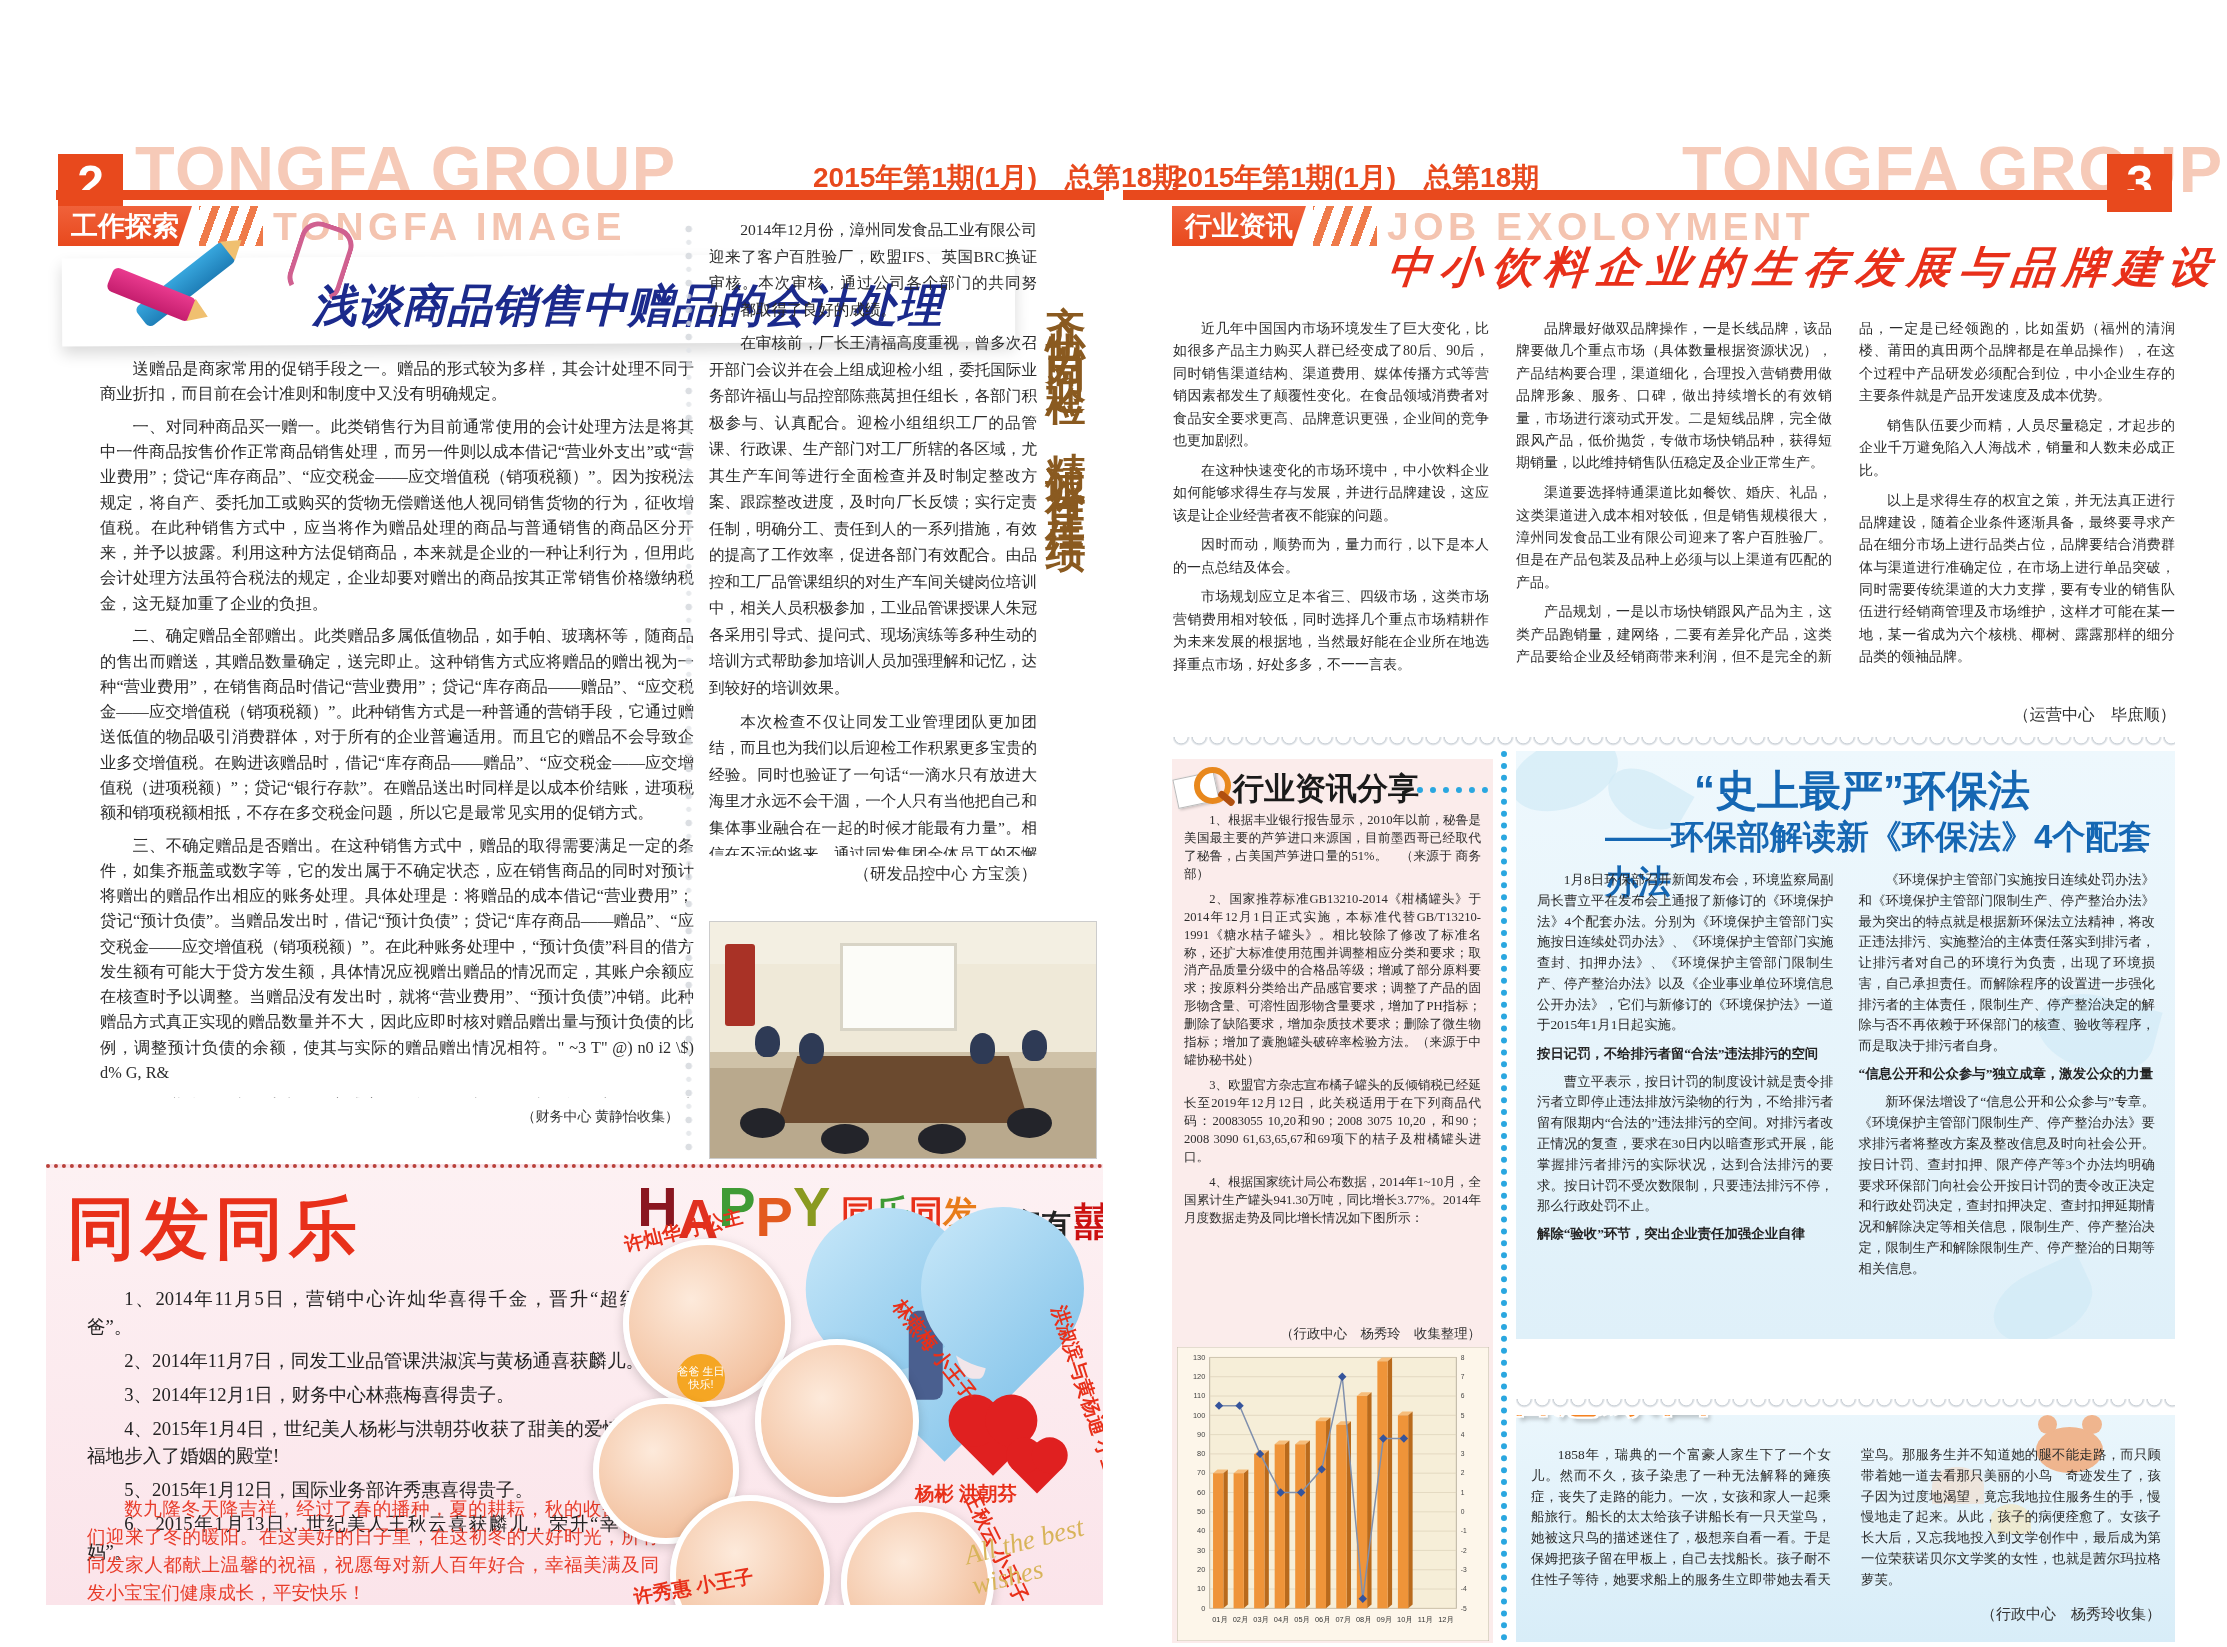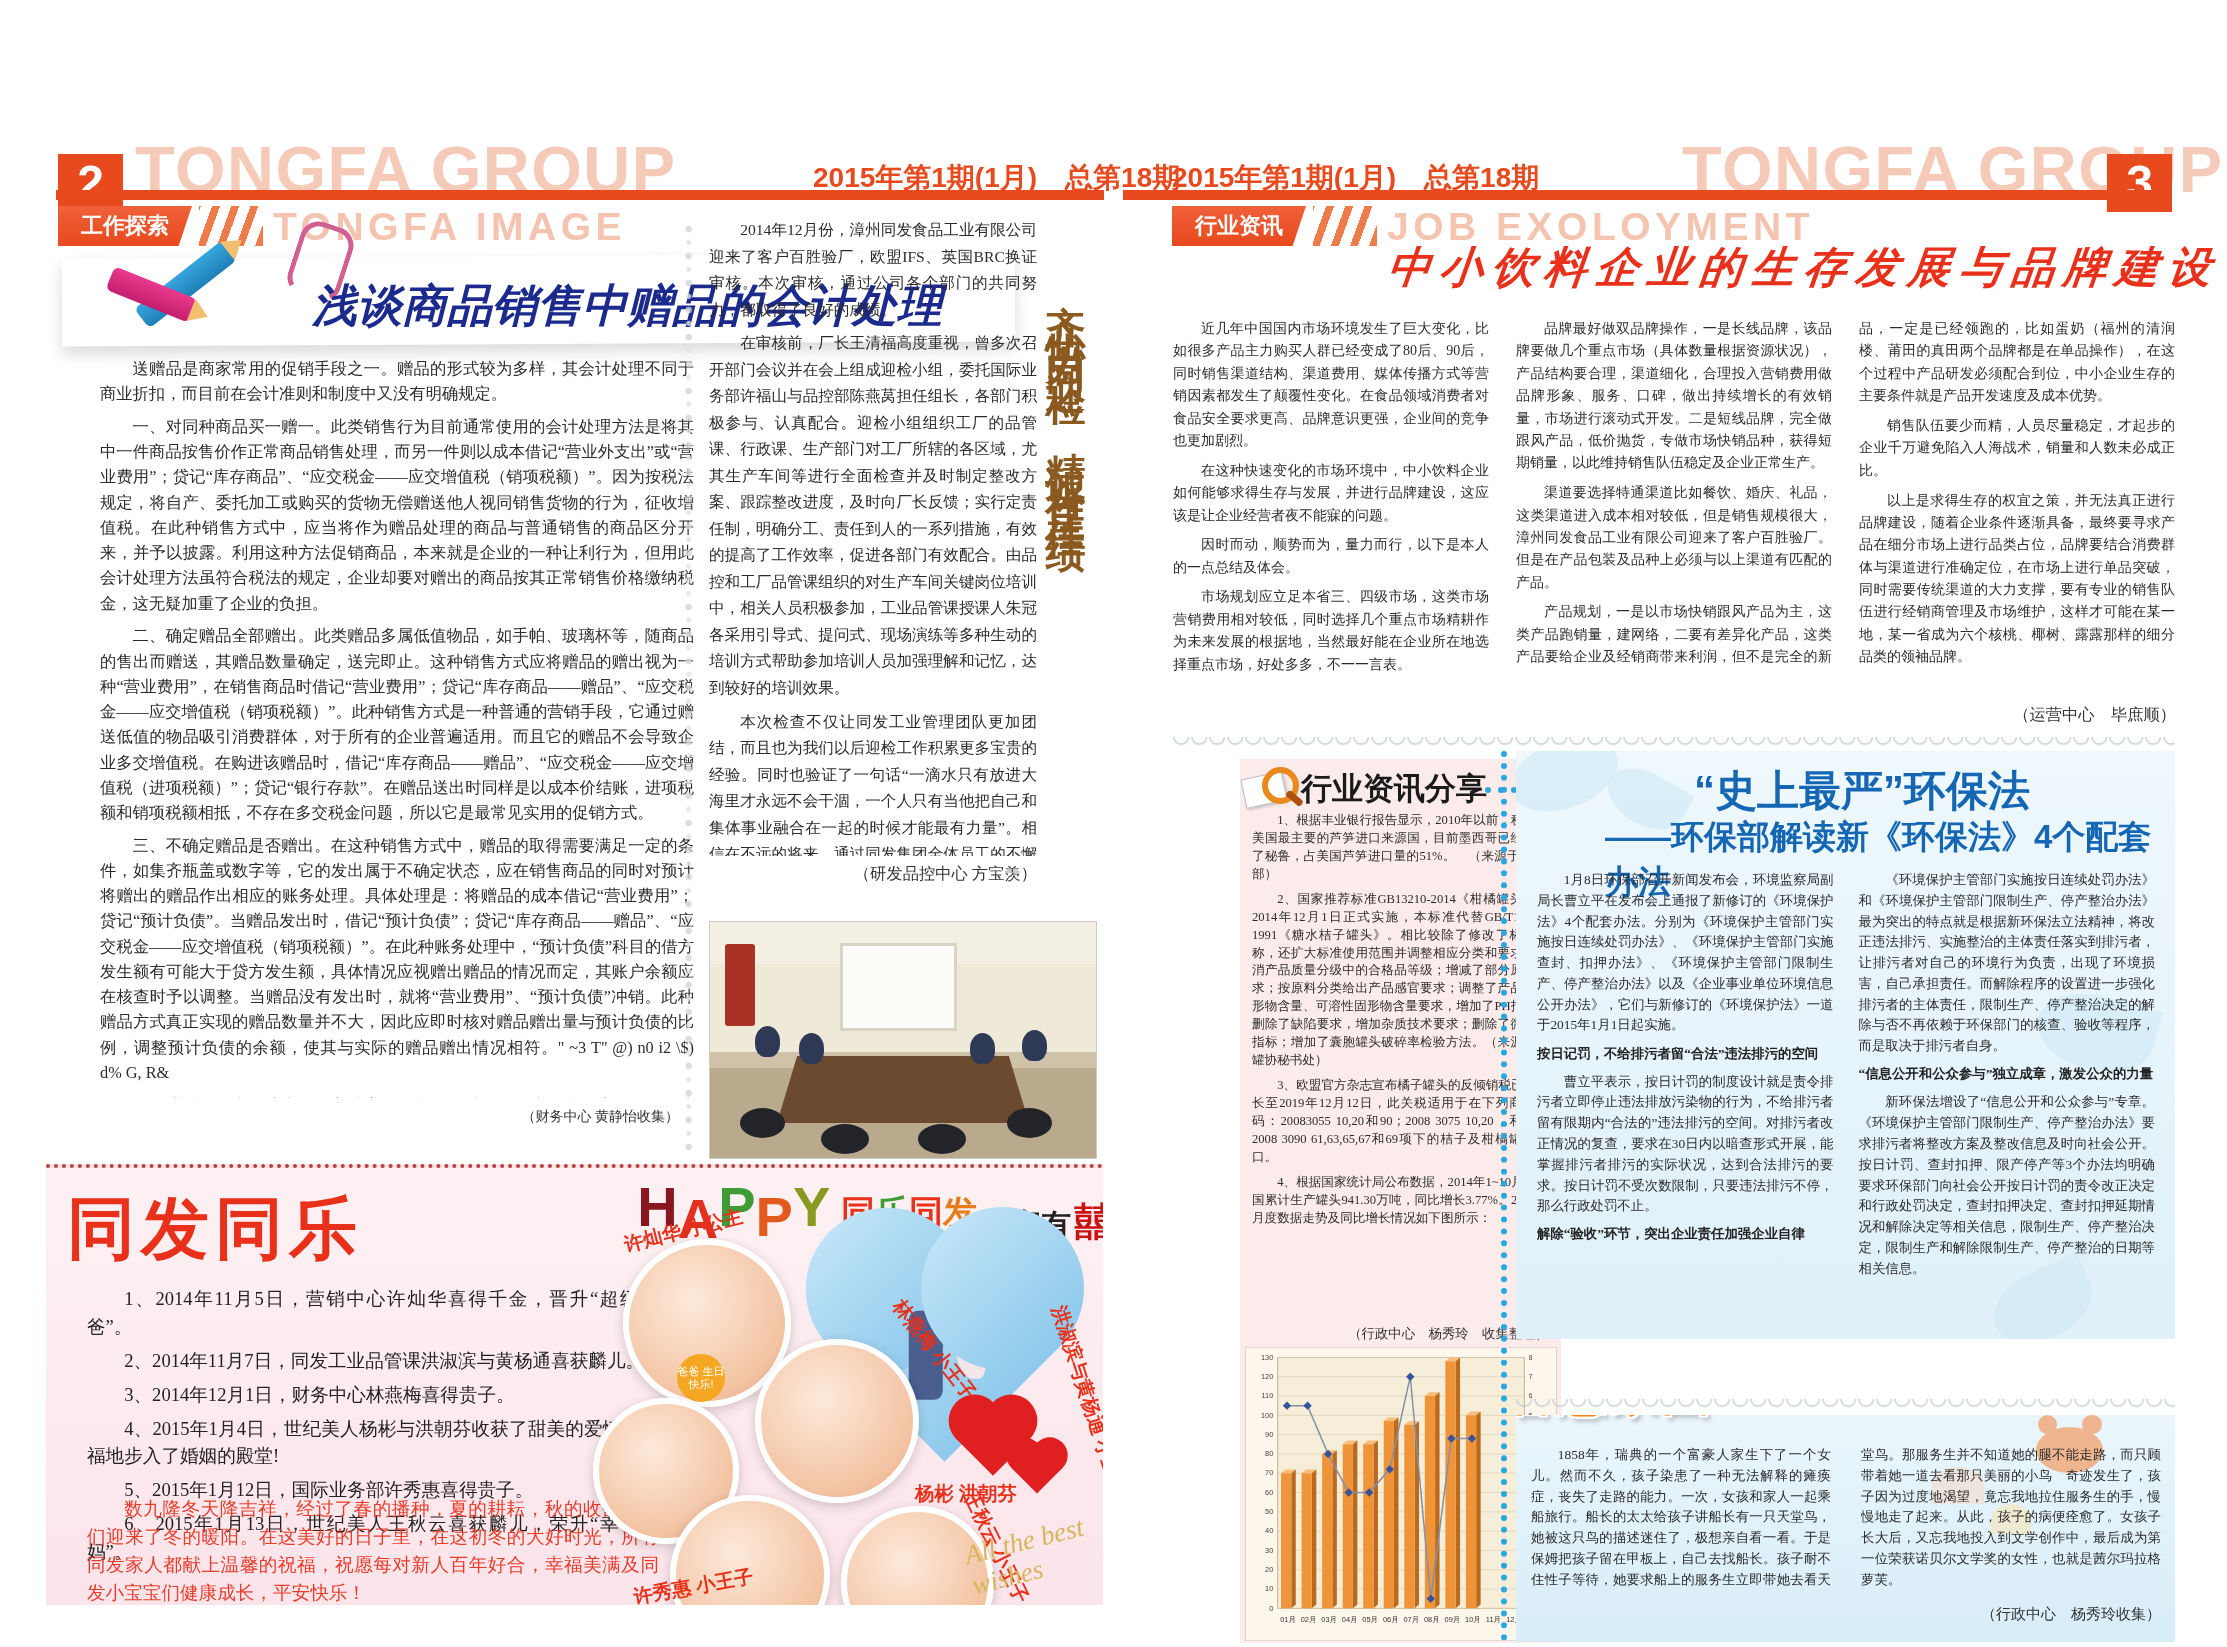--- a/index.html
+++ b/index.html
@@ -7,21 +7,21 @@
          font-family:"Liberation Serif",serif;color:#2b2b2b;}
   .abs{position:absolute;}
   .sans{font-family:"Liberation Sans",sans-serif;}
   
   .pagebox{width:65px;height:58px;background:#e8491d;color:#fff;font-family:"Liberation Sans",sans-serif;
            font-weight:bold;font-size:48px;text-align:center;line-height:58px;}
   .brand{font-family:"Liberation Sans",sans-serif;font-weight:bold;font-size:65px;color:#f6cab8;letter-spacing:1.5px;white-space:nowrap;}
   .hbar{height:9.7px;background:#e8491d;}
   .issue{font-family:"Liberation Sans",sans-serif;font-weight:bold;font-size:28px;color:#e8491d;white-space:nowrap;}
   .tagbox{background:linear-gradient(#f0613a,#e8491d);color:#fff;font-family:"Liberation Sans",sans-serif;
-          font-weight:bold;font-size:22px;text-align:center;line-height:40px;height:40px;
+          font-weight:bold;font-size:27px;text-align:center;line-height:40px;height:40px;
           clip-path:polygon(0 0,100% 0,90% 100%,0 100%);}
   .stripes{width:64px;height:40px;background:repeating-linear-gradient(-70deg,#ef7a4a 0 7.4px,transparent 7.4px 18px);}
   .tagen{font-family:"Liberation Sans",sans-serif;font-weight:bold;font-size:39px;color:#f4c4b0;letter-spacing:4.5px;white-space:nowrap;}
   
   .bodytxt p{margin:0 0 7.4px 0;text-indent:2em;text-align:justify;}
   .byline{text-align:right;color:#333;}
   .subhead{font-weight:bold;color:#222;text-indent:0 !important;}
   
   .banner{background:#fff;box-shadow:0 7.4px 15px rgba(0,0,0,0.15);transform:rotate(-0.3deg);}
   .atitle{font-family:"Liberation Sans",sans-serif;font-weight:900;font-style:italic;color:#1b2a8c;font-size:45px;white-space:nowrap;}
@@ -201,21 +201,21 @@
       <p>品牌最好做双品牌操作，一是长线品牌，该品牌要做几个重点市场（具体数量根据资源状况），产品结构要合理，渠道细化，合理投入营销费用做品牌形象、服务、口碑，做出持续增长的有效销量，市场进行滚动式开发。二是短线品牌，完全做跟风产品，低价抛货，专做市场快销品种，获得短期销量，以此维持销售队伍稳定及企业正常生产。</p>
       <p>渠道要选择特通渠道比如餐饮、婚庆、礼品，这类渠道进入成本相对较低，但是销售规模很大，漳州同发食品工业有限公司迎来了客户百胜验厂。但是在产品包装及品种上必须与以上渠道有匹配的产品。</p>
       <p>产品规划，一是以市场快销跟风产品为主，这类产品跑销量，建网络，二要有差异化产品，这类产品要给企业及经销商带来利润，但不是完全的新品，一定是已经领跑的，比如蛋奶（福州的清润楼、莆田的真田两个品牌都是在单品操作），在这个过程中产品研发必须配合到位，中小企业生存的主要条件就是产品开发速度及成本优势。</p>
       <p>销售队伍要少而精，人员尽量稳定，才起步的企业千万避免陷入人海战术，销量和人数未必成正比。</p>
       <p>以上是求得生存的权宜之策，并无法真正进行品牌建设，随着企业条件逐渐具备，最终要寻求产品在细分市场上进行品类占位，品牌要结合消费群体与渠道进行准确定位，在市场上进行单品突破，同时需要传统渠道的大力支撑，要有专业的销售队伍进行经销商管理及市场维护，这样才可能在某一地，某一省成为六个核桃、椰树、露露那样的细分品类的领袖品牌。</p>
     </div>
   <div class="abs byline" style="left:1879px;top:704px;width:297px;font-size:16.3px;">（运营中心　毕庶顺）</div>
 
   <div class="abs wave" style="left:1173px;top:737px;width:1002px;"></div>
 
-  <div class="abs sharepanel" style="left:1240px;top:759px;width:321px;height:884px;">
+  <div class="abs sharepanel" style="left:1172px;top:759px;width:321px;height:884px;">
     <div class="abs" style="left:3px;top:6px;width:52px;height:45px;">
       <div class="newsheet" style="left:0;top:10.4px;"></div>
       <div class="magcircle" style="left:19.3px;top:1.5px;"></div>
       <div class="maghandle" style="left:42px;top:30px;"></div>
     </div>
     <div class="abs sharehead" style="left:61px;top:9px;">行业资讯分享</div>
     <div class="abs dotline" style="left:245px;top:28px;width:71px;"></div>
     <div class="abs bodytxt" style="left:12px;top:53px;width:297px;height:511px;overflow:hidden;font-size:12.6px;line-height:1.42;">
         <p>1、根据丰业银行报告显示，2010年以前，秘鲁是美国最主要的芦笋进口来源国，目前墨西哥已经取代了秘鲁，占美国芦笋进口量的51%。　（来源于 商务部）</p>
         <p>2、国家推荐标准GB13210-2014《柑橘罐头》于2014年12月1日正式实施，本标准代替GB/T13210-1991《糖水桔子罐头》。相比较除了修改了标准名称，还扩大标准使用范围并调整相应分类和要求；取消产品质量分级中的合格品等级；增减了部分原料要求；按原料分类给出产品感官要求；调整了产品的固形物含量、可溶性固形物含量要求，增加了PH指标；删除了缺陷要求，增加杂质技术要求；删除了微生物指标；增加了囊胞罐头破碎率检验方法。（来源于中罐协秘书处）</p>

